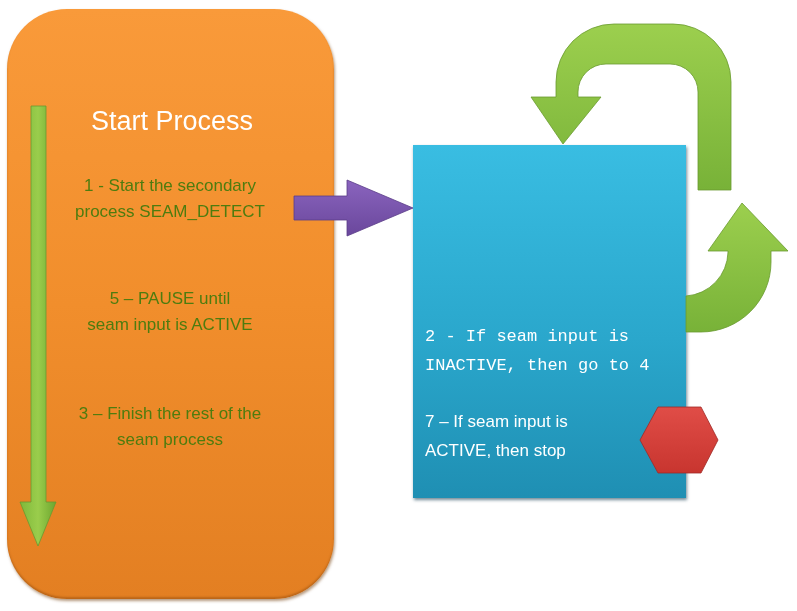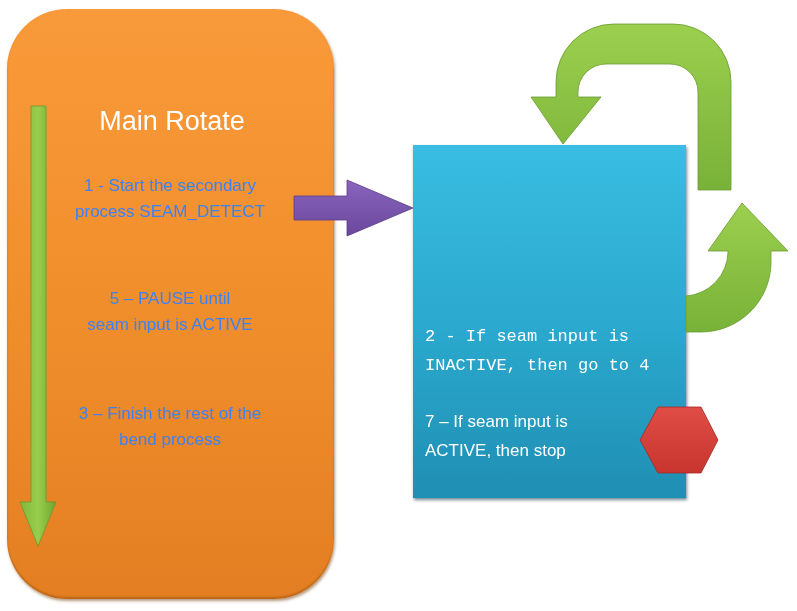--- a/index.html
+++ b/index.html
@@ -9,21 +9,21 @@
     position: absolute; left: 7px; top: 9px; width: 327px; height: 590px;
     border-radius: 60px;
     background: linear-gradient(180deg, #f99a3a 0%, #f18e2c 50%, #e37f22 100%);
     box-shadow: 1px 2px 3px rgba(120,70,20,0.55), inset 0 -2px 2px rgba(140,70,10,0.45);
   }
   .main-title {
     position: absolute; left: 60px; top: 106px; width: 224px; text-align: center;
     color: #fff; font-size: 27px;
   }
   .main-step {
-    position: absolute; color: #3b82f6; font-size: 17px; text-align: center; line-height: 26px;
+    position: absolute; color: #4d7c0f; font-size: 17px; text-align: center; line-height: 26px;
     left: 40px; width: 260px;
   }
   .sec-box {
     position: absolute; left: 413px; top: 145px; width: 273px; height: 353px;
     background: linear-gradient(180deg, #39bde2 0%, #2aa7cc 55%, #1f8fb3 100%);
     box-shadow: 1px 2px 3px rgba(20,60,80,0.6);
   }
   .sec-title {
     position: absolute; left: 0; width: 273px; top: 36px; text-align: center;
     color: #fff; font-size: 17px; font-weight: bold; line-height: 25px;
@@ -74,26 +74,26 @@
 
   <path d="M294,196 L347,196 L347,180 L413,208 L347,236 L347,220 L294,220 Z" fill="url(#gPurple)" stroke="#5a3c88" stroke-width="0.8"></path>
 
   <path d="M731,190 L731,82 A58,58 0 0 0 673,24 L614,24 A58,58 0 0 0 556,82 L556,97 L531,97 L563,144 L601,97 L578,97 L578,92 A28,28 0 0 1 606,64 L670,64 A28,28 0 0 1 698,92 L698,190 Z" fill="url(#gGreen)" stroke="#6a9a30" stroke-width="0.8"></path>
 
   <path d="M686,296 A45,45 0 0 0 728,252 L728,251 L708,251 L742,203 L788,251 L771,251 L771,262 A70,70 0 0 1 701,332 L686,332 Z" fill="url(#gGreen)" stroke="#6a9a30" stroke-width="0.8"></path>
 
   <path d="M658,407 L701,407 L718,440 L701,473 L658,473 L640,440 Z" fill="url(#gRed)" stroke="#a02a26" stroke-width="0.8"></path>
 </svg>
 
-<div class="main-title">Main Rotate</div>
+<div class="main-title">Start Process</div>
 
 <div class="main-step" style="top:173px;">
   <div>1 - Start the secondary</div>
   <div>process SEAM_DETECT</div>
 </div>
 <div class="main-step" style="top:286px;">
   <div>5 – PAUSE until</div>
   <div>seam input is ACTIVE</div>
 </div>
 <div class="main-step" style="top:401px;">
   <div>3 – Finish the rest of the</div>
-  <div>bend process</div>
+  <div>seam process</div>
 </div>
 
 </body></html>

